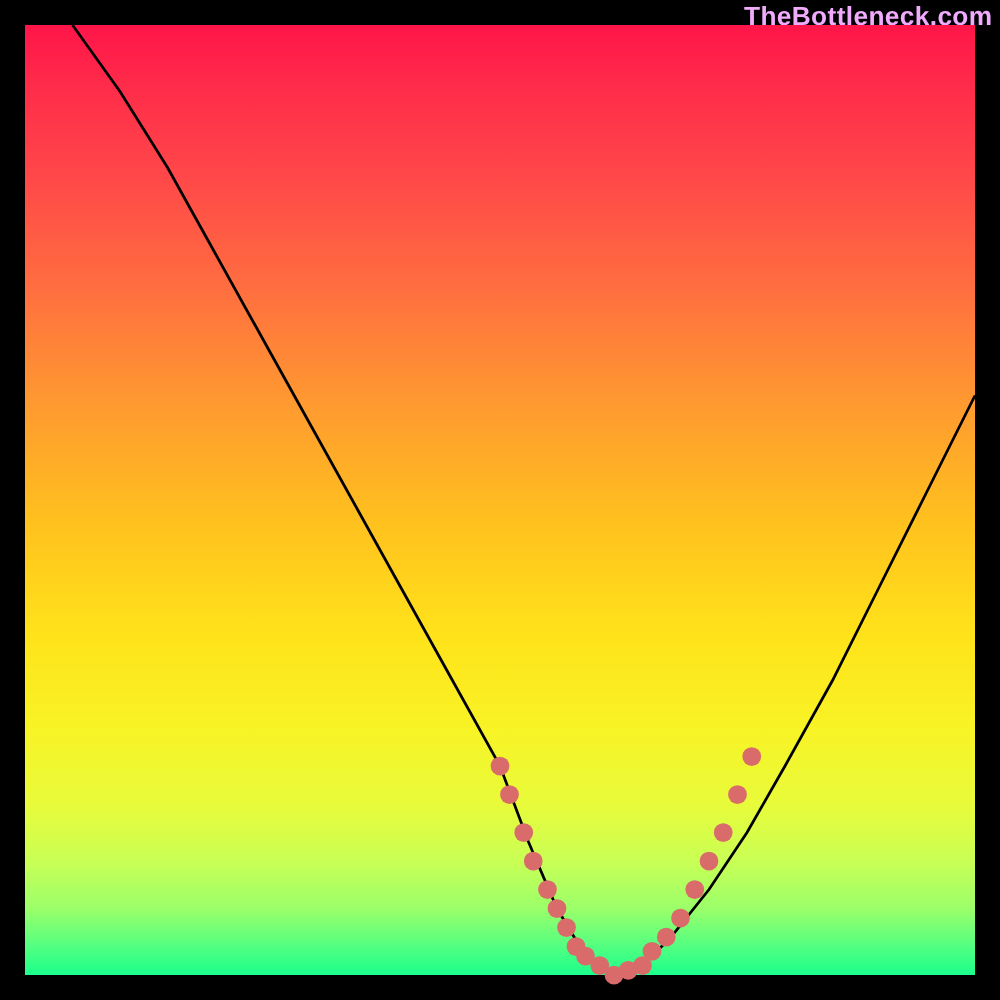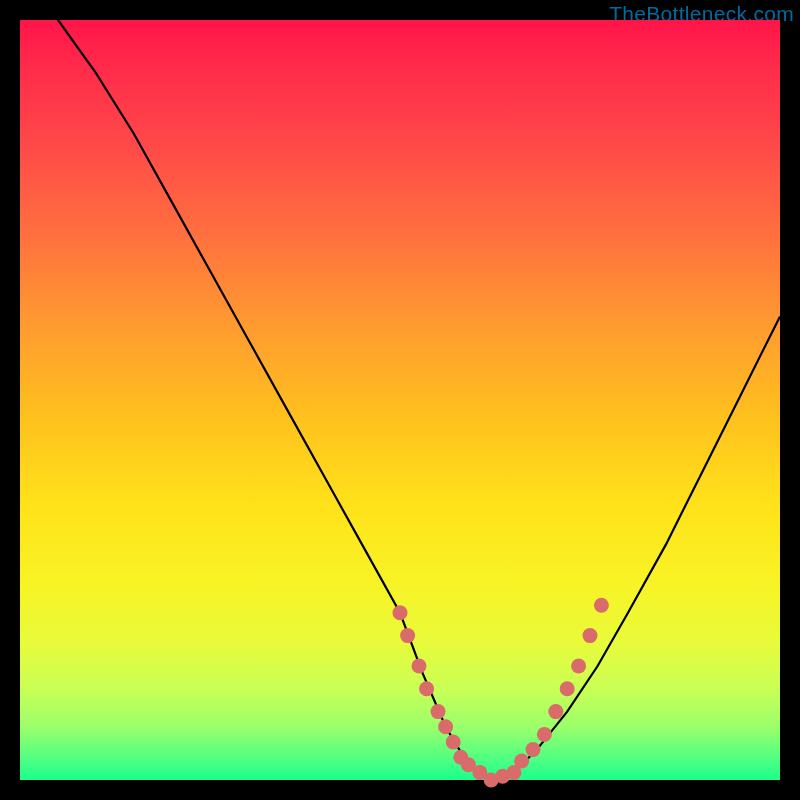--- a/index.html
+++ b/index.html
@@ -38,23 +38,23 @@
       #c9ff55 88%,
       #9bff6a 93%,
       #5cff7e 96.5%,
       #1bff8c 100%
     );
   }
   .watermark {
     position: absolute;
     top: 2px;
     right: 6px;
-    color: #0369a1;
+    color: #f0abfc;
     font-size: 21px;
-    font-weight: 400;
+    font-weight: 700;
     letter-spacing: 0.3px;
     user-select: none;
   }
   svg.curve {
     position: absolute;
     left: 0;
     top: 0;
     width: 760px;
     height: 760px;
     overflow: visible;

